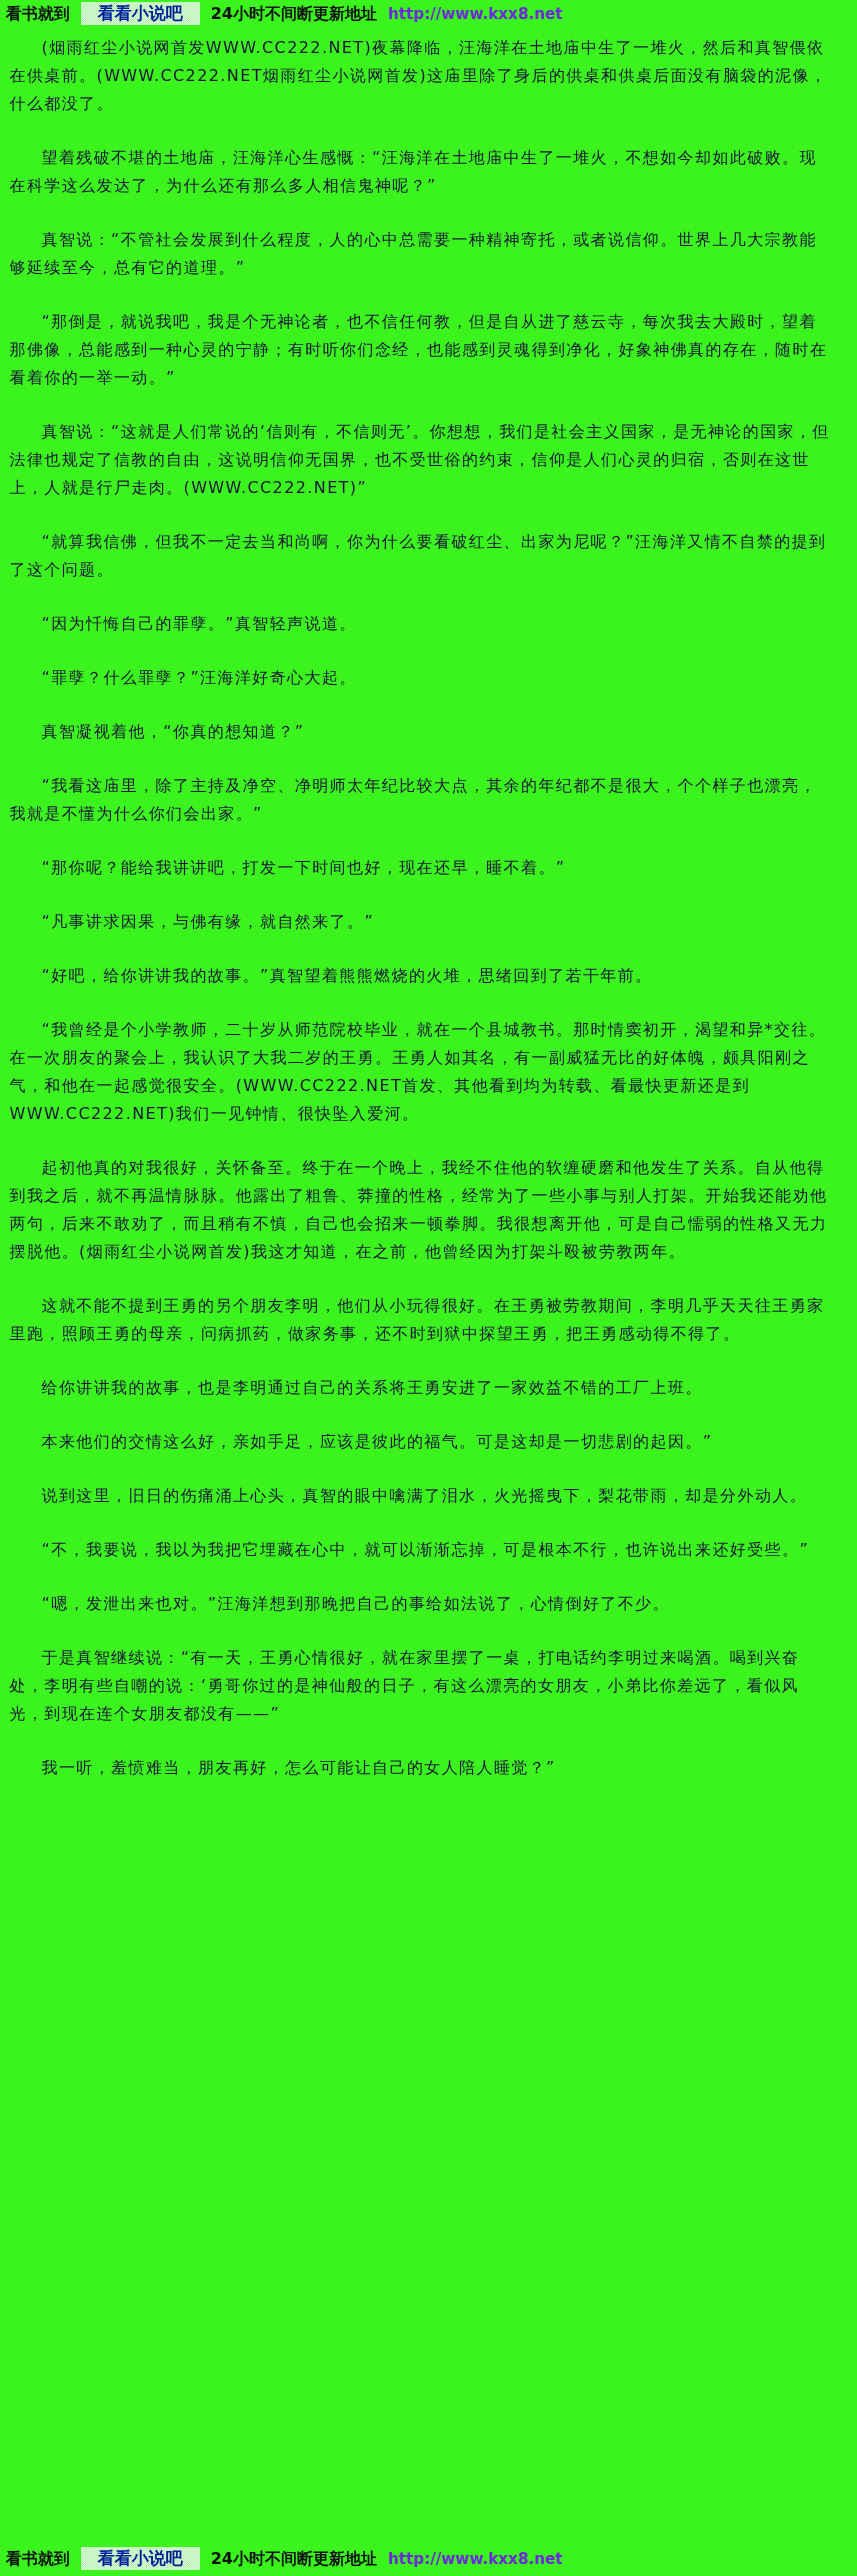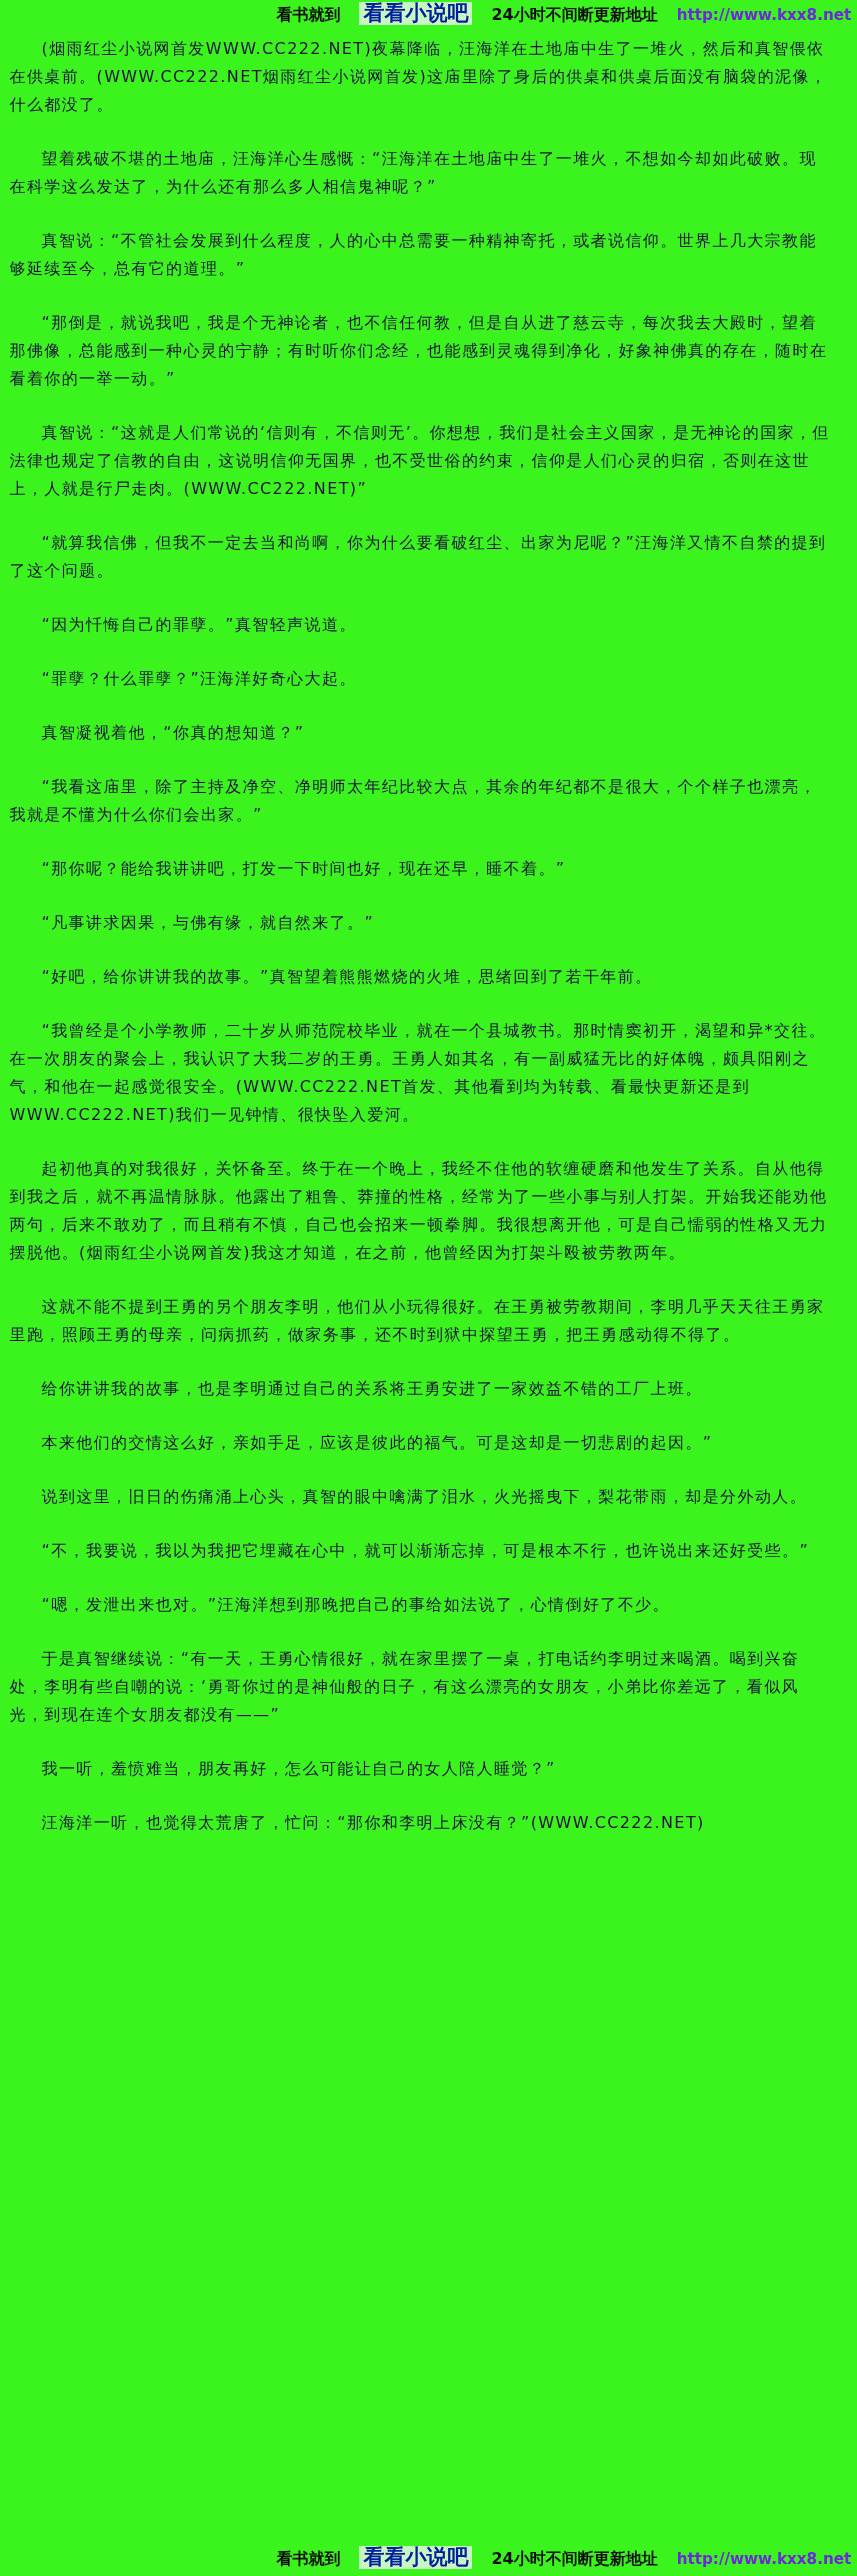--- a/index.html
+++ b/index.html
@@ -7,36 +7,35 @@
     width:857px;
     min-height:2576px;
     background:#3bf41e;
     display:flex;
     flex-direction:column;
     font-family:"DejaVu Sans","Liberation Sans",sans-serif;
   }
   .bar {
     display:flex;
     align-items:baseline;
-    gap:19px;
+    gap:11px;
     padding:1.9px 5.7px;
     white-space:nowrap;
-    justify-content:flex-end;
   }
   .bar .prefix, .bar .tagline {
     font-weight:bold;
     color:#101010;
     font-size:16px;
   }
   .site-name {
     color:#001f9c;
-    font-size:21px;
+    font-size:17px;
     font-weight:bold;
     line-height:23px;
-    padding:0 4px;
+    padding:0 17px;
     text-decoration:none;
     cursor:pointer;
     
     background:repeating-conic-gradient(#eaffe8 0% 25%, #a9eda0 0% 50%) 0 0/1.9px 1.9px;
   }
   .url {
     color:#6d28d9;
     font-weight:bold;
     font-size:15.2px;
     text-decoration:none;
@@ -84,21 +83,20 @@
     <p>“我曾经是个小学教师，二十岁从师范院校毕业，就在一个县城教书。那时情窦初开，渴望和异*交往。在一次朋友的聚会上，我认识了大我二岁的王勇。王勇人如其名，有一副威猛无比的好体魄，颇具阳刚之气，和他在一起感觉很安全。(WWW.CC222.NET首发、其他看到均为转载、看最快更新还是到WWW.CC222.NET)我们一见钟情、很快坠入爱河。</p>
     <p>起初他真的对我很好，关怀备至。终于在一个晚上，我经不住他的软缠硬磨和他发生了关系。自从他得到我之后，就不再温情脉脉。他露出了粗鲁、莽撞的性格，经常为了一些小事与别人打架。开始我还能劝他两句，后来不敢劝了，而且稍有不慎，自己也会招来一顿拳脚。我很想离开他，可是自己懦弱的性格又无力摆脱他。(烟雨红尘小说网首发)我这才知道，在之前，他曾经因为打架斗殴被劳教两年。</p>
     <p>这就不能不提到王勇的另个朋友李明，他们从小玩得很好。在王勇被劳教期间，李明几乎天天往王勇家里跑，照顾王勇的母亲，问病抓药，做家务事，还不时到狱中探望王勇，把王勇感动得不得了。</p>
     <p>给你讲讲我的故事，也是李明通过自己的关系将王勇安进了一家效益不错的工厂上班。</p>
     <p>本来他们的交情这么好，亲如手足，应该是彼此的福气。可是这却是一切悲剧的起因。”</p>
     <p>说到这里，旧日的伤痛涌上心头，真智的眼中噙满了泪水，火光摇曳下，梨花带雨，却是分外动人。</p>
     <p>“不，我要说，我以为我把它埋藏在心中，就可以渐渐忘掉，可是根本不行，也许说出来还好受些。”</p>
     <p>“嗯，发泄出来也对。”汪海洋想到那晚把自己的事给如法说了，心情倒好了不少。</p>
     <p>于是真智继续说：“有一天，王勇心情很好，就在家里摆了一桌，打电话约李明过来喝酒。喝到兴奋处，李明有些自嘲的说：‘勇哥你过的是神仙般的日子，有这么漂亮的女朋友，小弟比你差远了，看似风光，到现在连个女朋友都没有——”</p>
     <p>我一听，羞愤难当，朋友再好，怎么可能让自己的女人陪人睡觉？”</p>
-    <p>汪海洋一听，也觉得太荒唐了，忙问：“那你和李明上床没有？”(WWW.CC222.NET)</p>
   </div>
 
 <div class="bar footer">
   <span class="prefix">看书就到</span>
   <a class="site-name">看看小说吧</a>
   <span class="tagline">24小时不间断更新地址</span>
   <a class="url">http://www.kxx8.net</a>
 </div>
 
 

